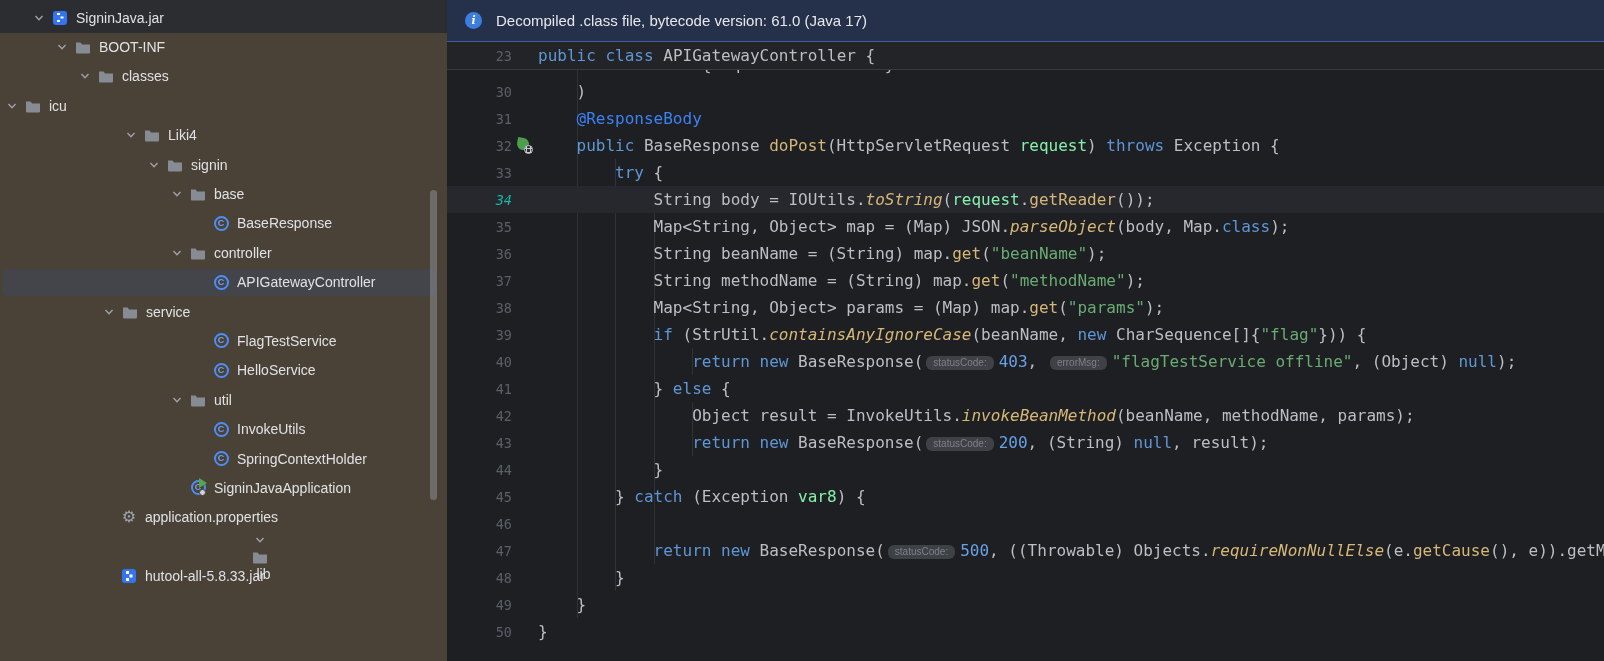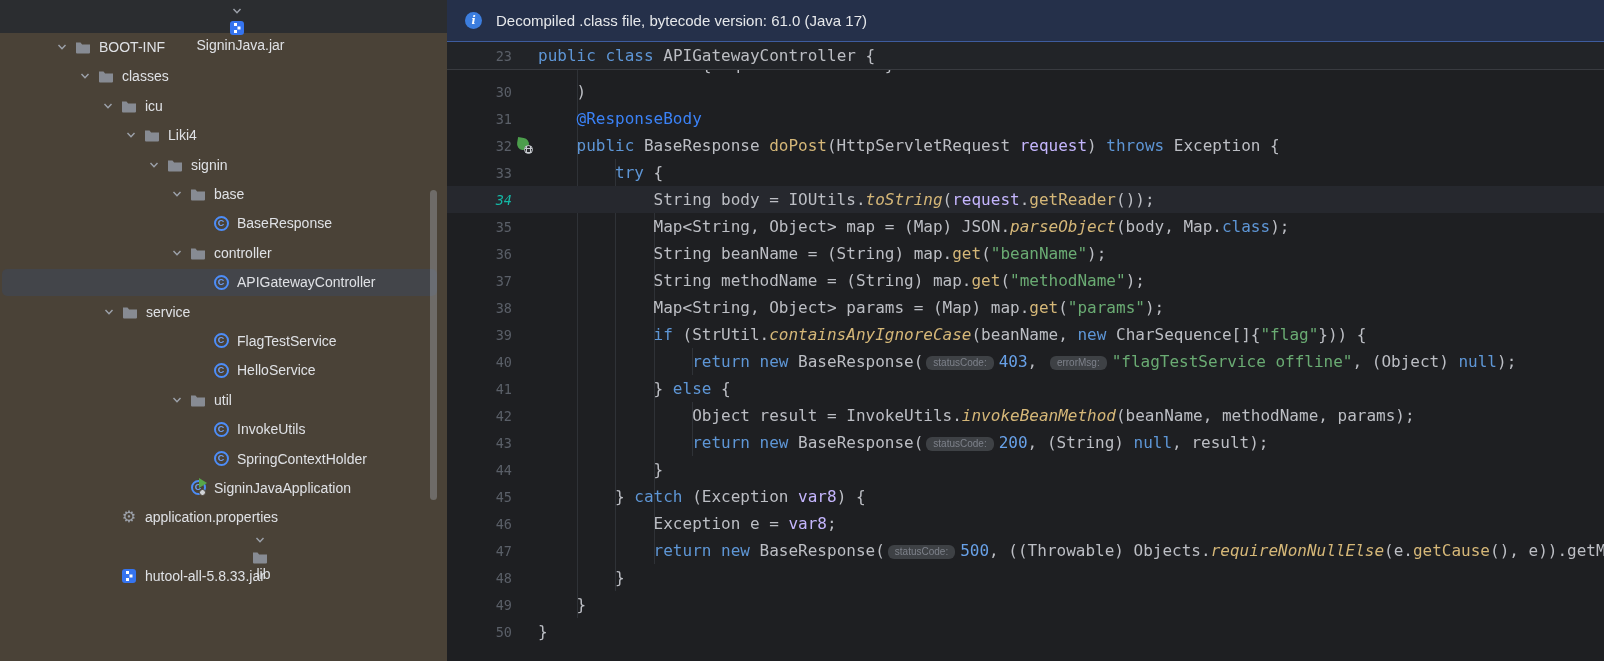--- a/index.html
+++ b/index.html
@@ -62,21 +62,21 @@
   #sticky { border-bottom:1px solid #393B40; background:#222428; }
   #clip-row { height:8px; overflow:hidden; position:relative; z-index:1; }
   #clip-row .code-row { transform:translateY(-19px); }
 
   .tok-k  { color:#5E96D6; }
   .tok-d  { color:#BCBEC4; }
   .tok-s  { color:#6AAB73; }
   .tok-m  { color:#D5B778; }
   .tok-sm { color:#D5B778; font-style:italic; }
   .tok-an { color:#3b82f6; }
-  .tok-p  { color:#c4b5fd; }
+  .tok-p  { color:#86efac; }
   .tok-n  { color:#68A1E8; }
   .pill { display:inline-block; background:#3E4145; color:#7D818A;
           font-family:"Liberation Sans",sans-serif; font-size:10px;
           padding:1.5px 7px; border-radius:6px; margin:0 5px 0 3px;
           transform:translateY(-1px); }
 
   .icon-mapping { position:relative; width:16px; height:16px; }
   .icon-mapping .leaf { position:absolute; left:0; top:0; width:12px; height:12px;
           background:#4C9E4C; border-radius:0 60% 55% 60%; transform:rotate(10deg); }
   .icon-mapping .globe { position:absolute; right:0; bottom:0; width:9px; height:9px;
@@ -86,21 +86,21 @@
           background-size:4px 4px; background-position:1px 2px; }
 </style>
 </head>
 <body>
 
 <div id="app">
 
   <div id="tree">
     <div id="tree-top-strip"></div>
     <div id="tree-rows">
-        <div class="trow" style="padding-left: 27px; flex-direction: column;">
+        <div class="trow" style="padding-left: 27px;">
           <span class="chev">
             <svg width="12" height="12" viewBox="0 0 12 12">
               <polyline points="2.5,4 6,7.8 9.5,4" fill="none" stroke="#9DA2AB" stroke-width="1.4"></polyline>
             </svg>
           </span>
           <span class="tico">
             <span class="icon-jar">
               <i></i>
             </span>
           </span>
@@ -125,21 +125,21 @@
               <polyline points="2.5,4 6,7.8 9.5,4" fill="none" stroke="#9DA2AB" stroke-width="1.4"></polyline>
             </svg>
           </span>
           <span class="tico">
             <svg width="16" height="14" viewBox="0 0 16 14">
               <path d="M1 2.5 h4.5 l1.6 2 H15 a0 0 0 0 1 0 0 v8 a1 1 0 0 1 -1 1 H2 a1 1 0 0 1 -1 -1 z" fill="#878B93"></path>
             </svg>
           </span>
           <span class="tlabel">classes</span>
         </div>
-        <div class="trow" style="padding-left: 96px;">
+        <div class="trow" style="">
           <span class="chev">
             <svg width="12" height="12" viewBox="0 0 12 12">
               <polyline points="2.5,4 6,7.8 9.5,4" fill="none" stroke="#9DA2AB" stroke-width="1.4"></polyline>
             </svg>
           </span>
           <span class="tico">
             <svg width="16" height="14" viewBox="0 0 16 14">
               <path d="M1 2.5 h4.5 l1.6 2 H15 a0 0 0 0 1 0 0 v8 a1 1 0 0 1 -1 1 H2 a1 1 0 0 1 -1 -1 z" fill="#878B93"></path>
             </svg>
           </span>
@@ -409,21 +409,20 @@
           <span class="codetext"><span class="tok-d">            }</span></span>
         </div>
         <div class="code-row">
           <span class="ln">45</span>
           <span class="gut"></span>
           <span class="codetext"><span class="tok-d">        } </span><span class="tok-k">catch</span><span class="tok-d"> (Exception </span><span class="tok-p">var8</span><span class="tok-d">) {</span></span>
         </div>
         <div class="code-row">
           <span class="ln">46</span>
           <span class="gut"></span>
-          <span class="codetext"><span class="tok-d">            Exception e = </span><span class="tok-p">var8</span><span class="tok-d">;</span></span>
         </div>
         <div class="code-row">
           <span class="ln">47</span>
           <span class="gut"></span>
           <span class="codetext"><span class="tok-d">            </span><span class="tok-k">return</span><span class="tok-d"> </span><span class="tok-k">new</span><span class="tok-d"> BaseResponse(</span><span class="pill">statusCode:</span><span class="tok-n">500</span><span class="tok-d">, ((Throwable) Objects.</span><span class="tok-sm">requireNonNullElse</span><span class="tok-d">(e.</span><span class="tok-m">getCause</span><span class="tok-d">(), e)).getMessage(), (Object) null);</span></span>
         </div>
         <div class="code-row">
           <span class="ln">48</span>
           <span class="gut"></span>
           <span class="codetext"><span class="tok-d">        }</span></span>

